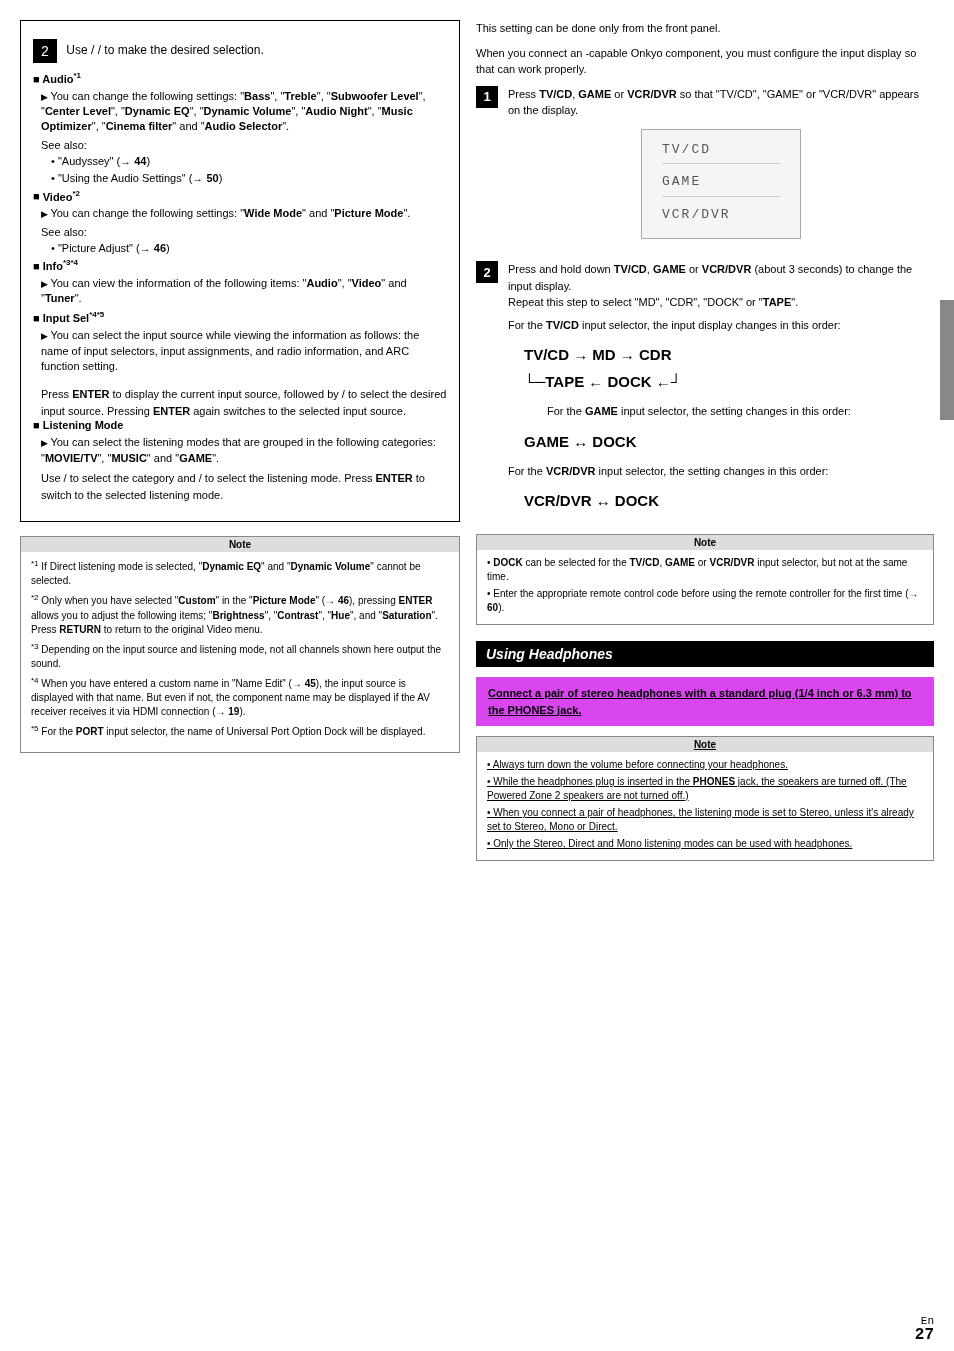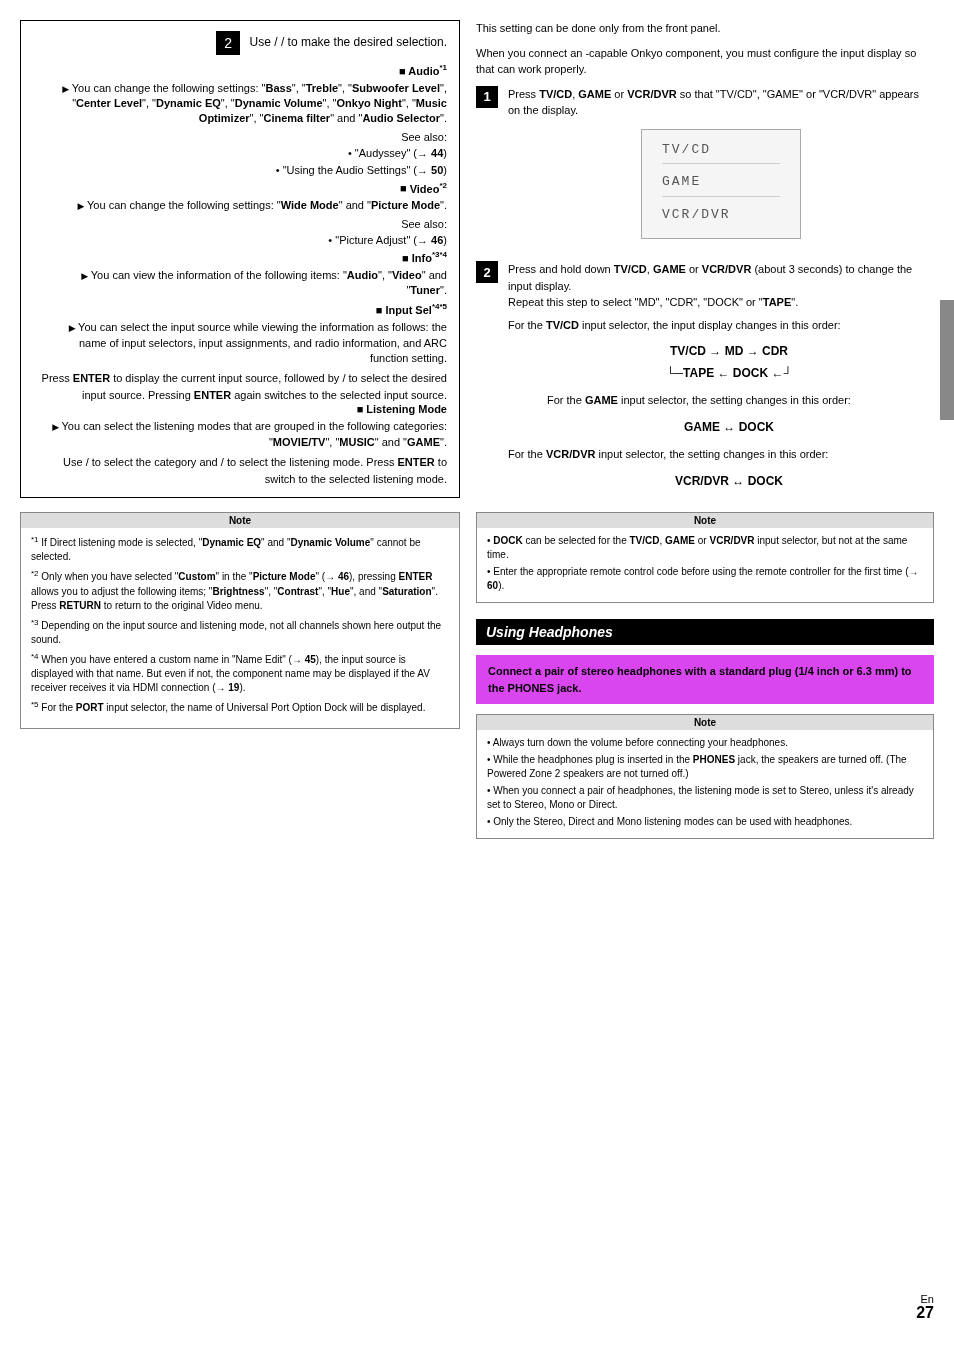--- a/index.html
+++ b/index.html
@@ -21,23 +21,22 @@
     .left-col {
       width: 440px;
       flex-shrink: 0;
     }
     .right-col {
       flex: 1;
     }
     
     .step2-box {
       border: 1.5px solid #000;
-      padding: 10px 12px;
+      padding: 18px 12px;
       margin-bottom: 14px;
-      text-align: right;
     }
     .step2-header {
       font-size: 12px;
       font-weight: bold;
       margin-bottom: 8px;
     }
     .step2-header span {
       font-weight: normal;
     }
     .section-title {
@@ -147,23 +146,22 @@
       letter-spacing: 2px;
       border-bottom: 1px solid #ccc;
       padding-bottom: 4px;
     }
     .lcd-line:last-child {
       border-bottom: none;
       margin-bottom: 0;
     }
     .order-diagram {
       margin: 8px 0 8px 16px;
-      font-size: 12px;
+      font-size: 15px;
       line-height: 1.8;
-      text-align: center;
     }
     .order-line {
       font-weight: bold;
     }
     .note-box-right {
       border: 1px solid #888;
       padding: 6px 10px;
       margin-top: 10px;
       background: #fff;
     }
@@ -176,42 +174,44 @@
       text-align: center;
     }
     .note-box-right .note-item {
       margin-bottom: 3px;
       line-height: 1.4;
       font-size: 10px;
     }
     
     .headphones-section {
       margin-top: 16px;
+      text-decoration: underline;
     }
     .headphones-instruction-box {
       background: #d946ef;
       padding: 8px 12px;
       margin-bottom: 10px;
       font-weight: bold;
       font-size: 11px;
       line-height: 1.5;
     }
     .right-side-tab {
       position: absolute;
       right: 0;
       top: 300px;
       width: 14px;
       height: 120px;
       background: #888;
     }
     .page-num-area {
       position: absolute;
-      bottom: 30px;
+      bottom: 8px;
       right: 20px;
       text-align: right;
+      font-family: Liberation Mono, monospace;
     }
     .page-num-area .lang {
       font-size: 11px;
     }
     .page-num-area .num {
       font-size: 16px;
       font-weight: bold;
       line-height: 1;
     }
     .left-num-box {
@@ -237,42 +237,42 @@
   <div class="left-col">
 
     <div class="step2-box">
       <div class="step2-header">
         <span class="left-num-box">2</span>
         <span>Use  /  /    to make the desired selection.</span>
       </div>
 
       <div>
         <div class="section-title">Audio<sup>*1</sup></div>
-        <div class="bullet-arrow">You can change the following settings: "<b>Bass</b>", "<b>Treble</b>", "<b>Subwoofer Level</b>", "<b>Center Level</b>", "<b>Dynamic EQ</b>", "<b>Dynamic Volume</b>", "<b>Onkyo Night</b>", "<b>Music Optimizer</b>", "<b>Cinema filter</b>" and "<b>Audio Selector</b>".</div>
+        <div class="bullet-arrow">You can change the following settings: "<b>Bass</b>", "<b>Treble</b>", "<b>Subwoofer Level</b>", "<b>Center Level</b>", "<b>Dynamic EQ</b>", "<b>Dynamic Volume</b>", "<b>Audio Night</b>", "<b>Music Optimizer</b>", "<b>Cinema filter</b>" and "<b>Audio Selector</b>".</div>
         <div class="see-also">See also:</div>
         <div class="bullet-dot">"Audyssey" (→ <b>44</b>)</div>
         <div class="bullet-dot">"Using the Audio Settings" (→ <b>50</b>)</div>
       </div>
 
       <div>
         <div class="section-title">Video<sup>*2</sup></div>
         <div class="bullet-arrow">You can change the following settings: "<b>Wide Mode</b>" and "<b>Picture Mode</b>".</div>
         <div class="see-also">See also:</div>
         <div class="bullet-dot">"Picture Adjust" (→ <b>46</b>)</div>
       </div>
 
       <div>
         <div class="section-title">Info<sup>*3*4</sup></div>
         <div class="bullet-arrow">You can view the information of the following items: "<b>Audio</b>", "<b>Video</b>" and "<b>Tuner</b>".</div>
       </div>
 
       <div>
         <div class="section-title">Input Sel<sup>*4*5</sup></div>
         <div class="bullet-arrow">You can select the input source while viewing the information as follows: the name of input selectors, input assignments, and radio information, and ARC function setting.</div>
-        <div style="margin-left:8px; margin-top:4px; line-height:1.5;">
+        <div style="margin-left:8px; margin-top:12px; line-height:1.5;">
           Press <b>ENTER</b> to display the current input source, followed by  /   to select the desired input source. Pressing <b>ENTER</b> again switches to the selected input source.
         </div>
       </div>
 
       <div>
         <div class="section-title">Listening Mode</div>
         <div class="bullet-arrow">You can select the listening modes that are grouped in the following categories: "<b>MOVIE/TV</b>", "<b>MUSIC</b>" and "<b>GAME</b>".</div>
         <div style="margin-left:8px; line-height:1.5;">
           Use  /   to select the category and  /   to select the listening mode. Press <b>ENTER</b> to switch to the selected listening mode.
         </div>

